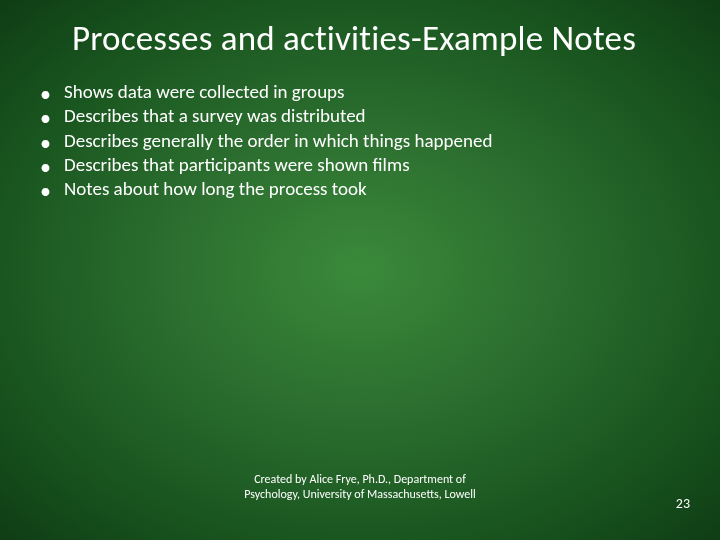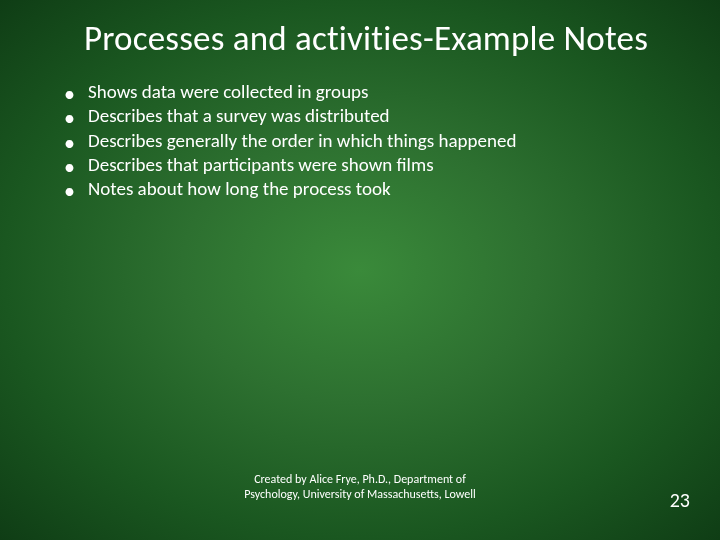--- a/index.html
+++ b/index.html
@@ -6,21 +6,21 @@
   html, body { width: 720px; height: 540px; overflow: hidden; }
   body {
     font-family: Calibri, "Segoe UI", Arial, sans-serif;
     background: radial-gradient(ellipse at center, #3a8a3a 0%, #2d7030 35%, #1a5720 70%, #0f3d15 100%);
     color: #ffffff;
     position: relative;
   }
   .slide {
     width: 720px;
     height: 540px;
-    padding: 18px 40px 0 52px;
+    padding: 18px 40px 0 28px;
     display: flex;
     flex-direction: column;
   }
   .title {
     text-align: center;
     font-size: 35px;
     font-weight: 400;
     line-height: 1.15;
     margin-bottom: 22px;
     letter-spacing: 0.2px;
@@ -61,21 +61,21 @@
     transform: translateX(-50%);
     text-align: center;
     font-size: 12px;
     line-height: 1.25;
     width: 260px;
   }
   .page-number {
     position: absolute;
     right: 30px;
     bottom: 14px;
-    font-size: 20px;
+    font-size: 14px;
   }
 </style>
 </head>
 <body>
 
 <div class="slide">
   <h1 class="title">Processes and activities-Example Notes</h1>
   <div class="content">
     <ul class="bullets">
       <li>Shows data were collected in groups</li>

